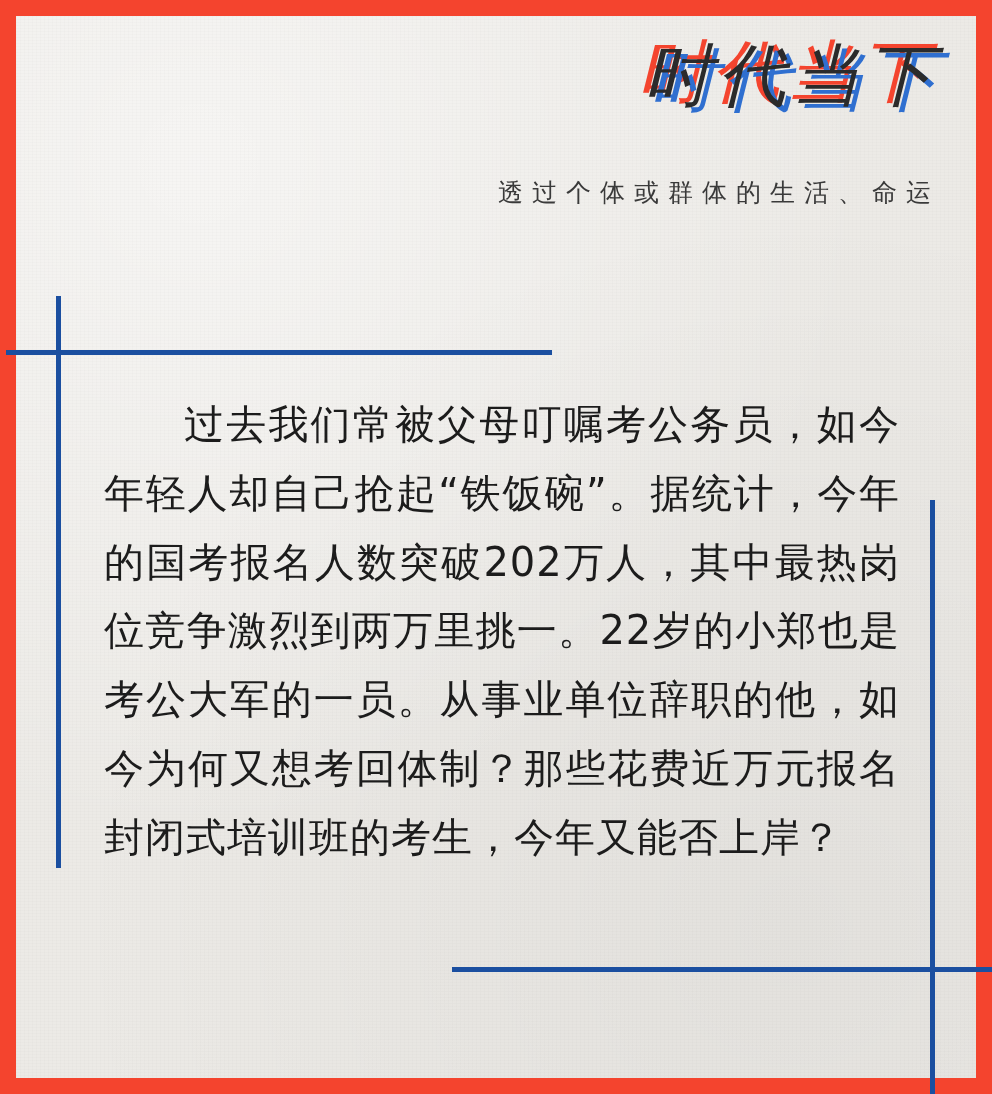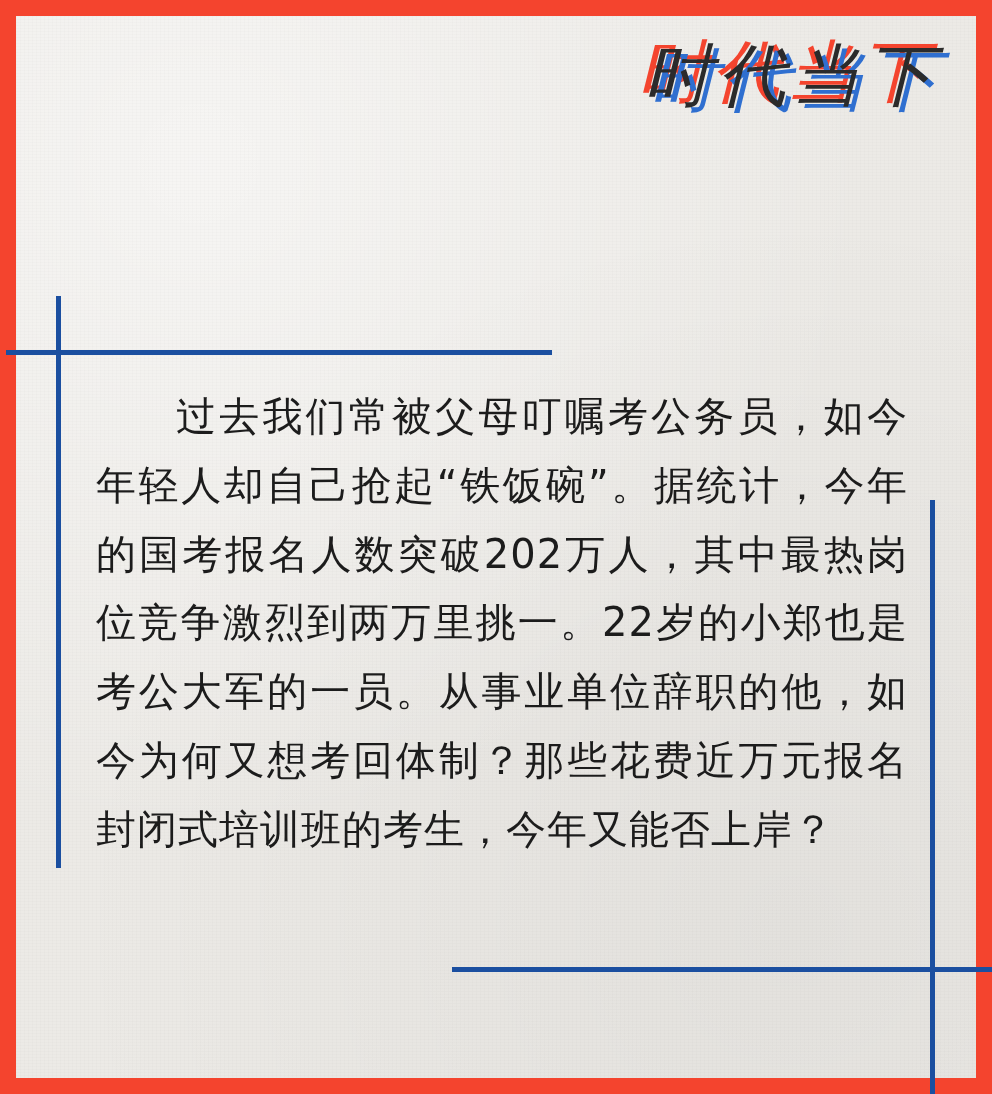--- a/index.html
+++ b/index.html
@@ -107,21 +107,21 @@
     width: 812px;
     color: #1c1c1c;
     font-family: "DejaVu Sans", sans-serif;
     font-size: 40px;
     line-height: 1.72;
     letter-spacing: 1px;
     text-align: justify;
     font-weight: 500;
   }
   .body-copy p {
-    margin: 0;
+    margin: 8px;
     text-indent: 2em;
   }
 </style>
 </head>
 <body>
 
 <div class="poster">
 
   <div class="paper-texture"></div>
 
@@ -137,19 +137,20 @@
 
   <div class="masthead">
     <div class="masthead-title">
       <span class="glyph-layer layer-red">时代当下</span>
       <span class="glyph-layer layer-blue">时代当下</span>
       <span class="layer-main">时代当下</span>
     </div>
   </div>
 
   <div class="subtitle-block">
+    <div class="subtitle-line">透过个体或群体的生活、命运</div>
   </div>
 
   <div class="body-copy">
     <p>过去我们常被父母叮嘱考公务员，如今年轻人却自己抢起“铁饭碗”。据统计，今年的国考报名人数突破202万人，其中最热岗位竞争激烈到两万里挑一。22岁的小郑也是考公大军的一员。从事业单位辞职的他，如今为何又想考回体制？那些花费近万元报名封闭式培训班的考生，今年又能否上岸？</p>
   </div>
 
 </div>
 
 </body></html>

